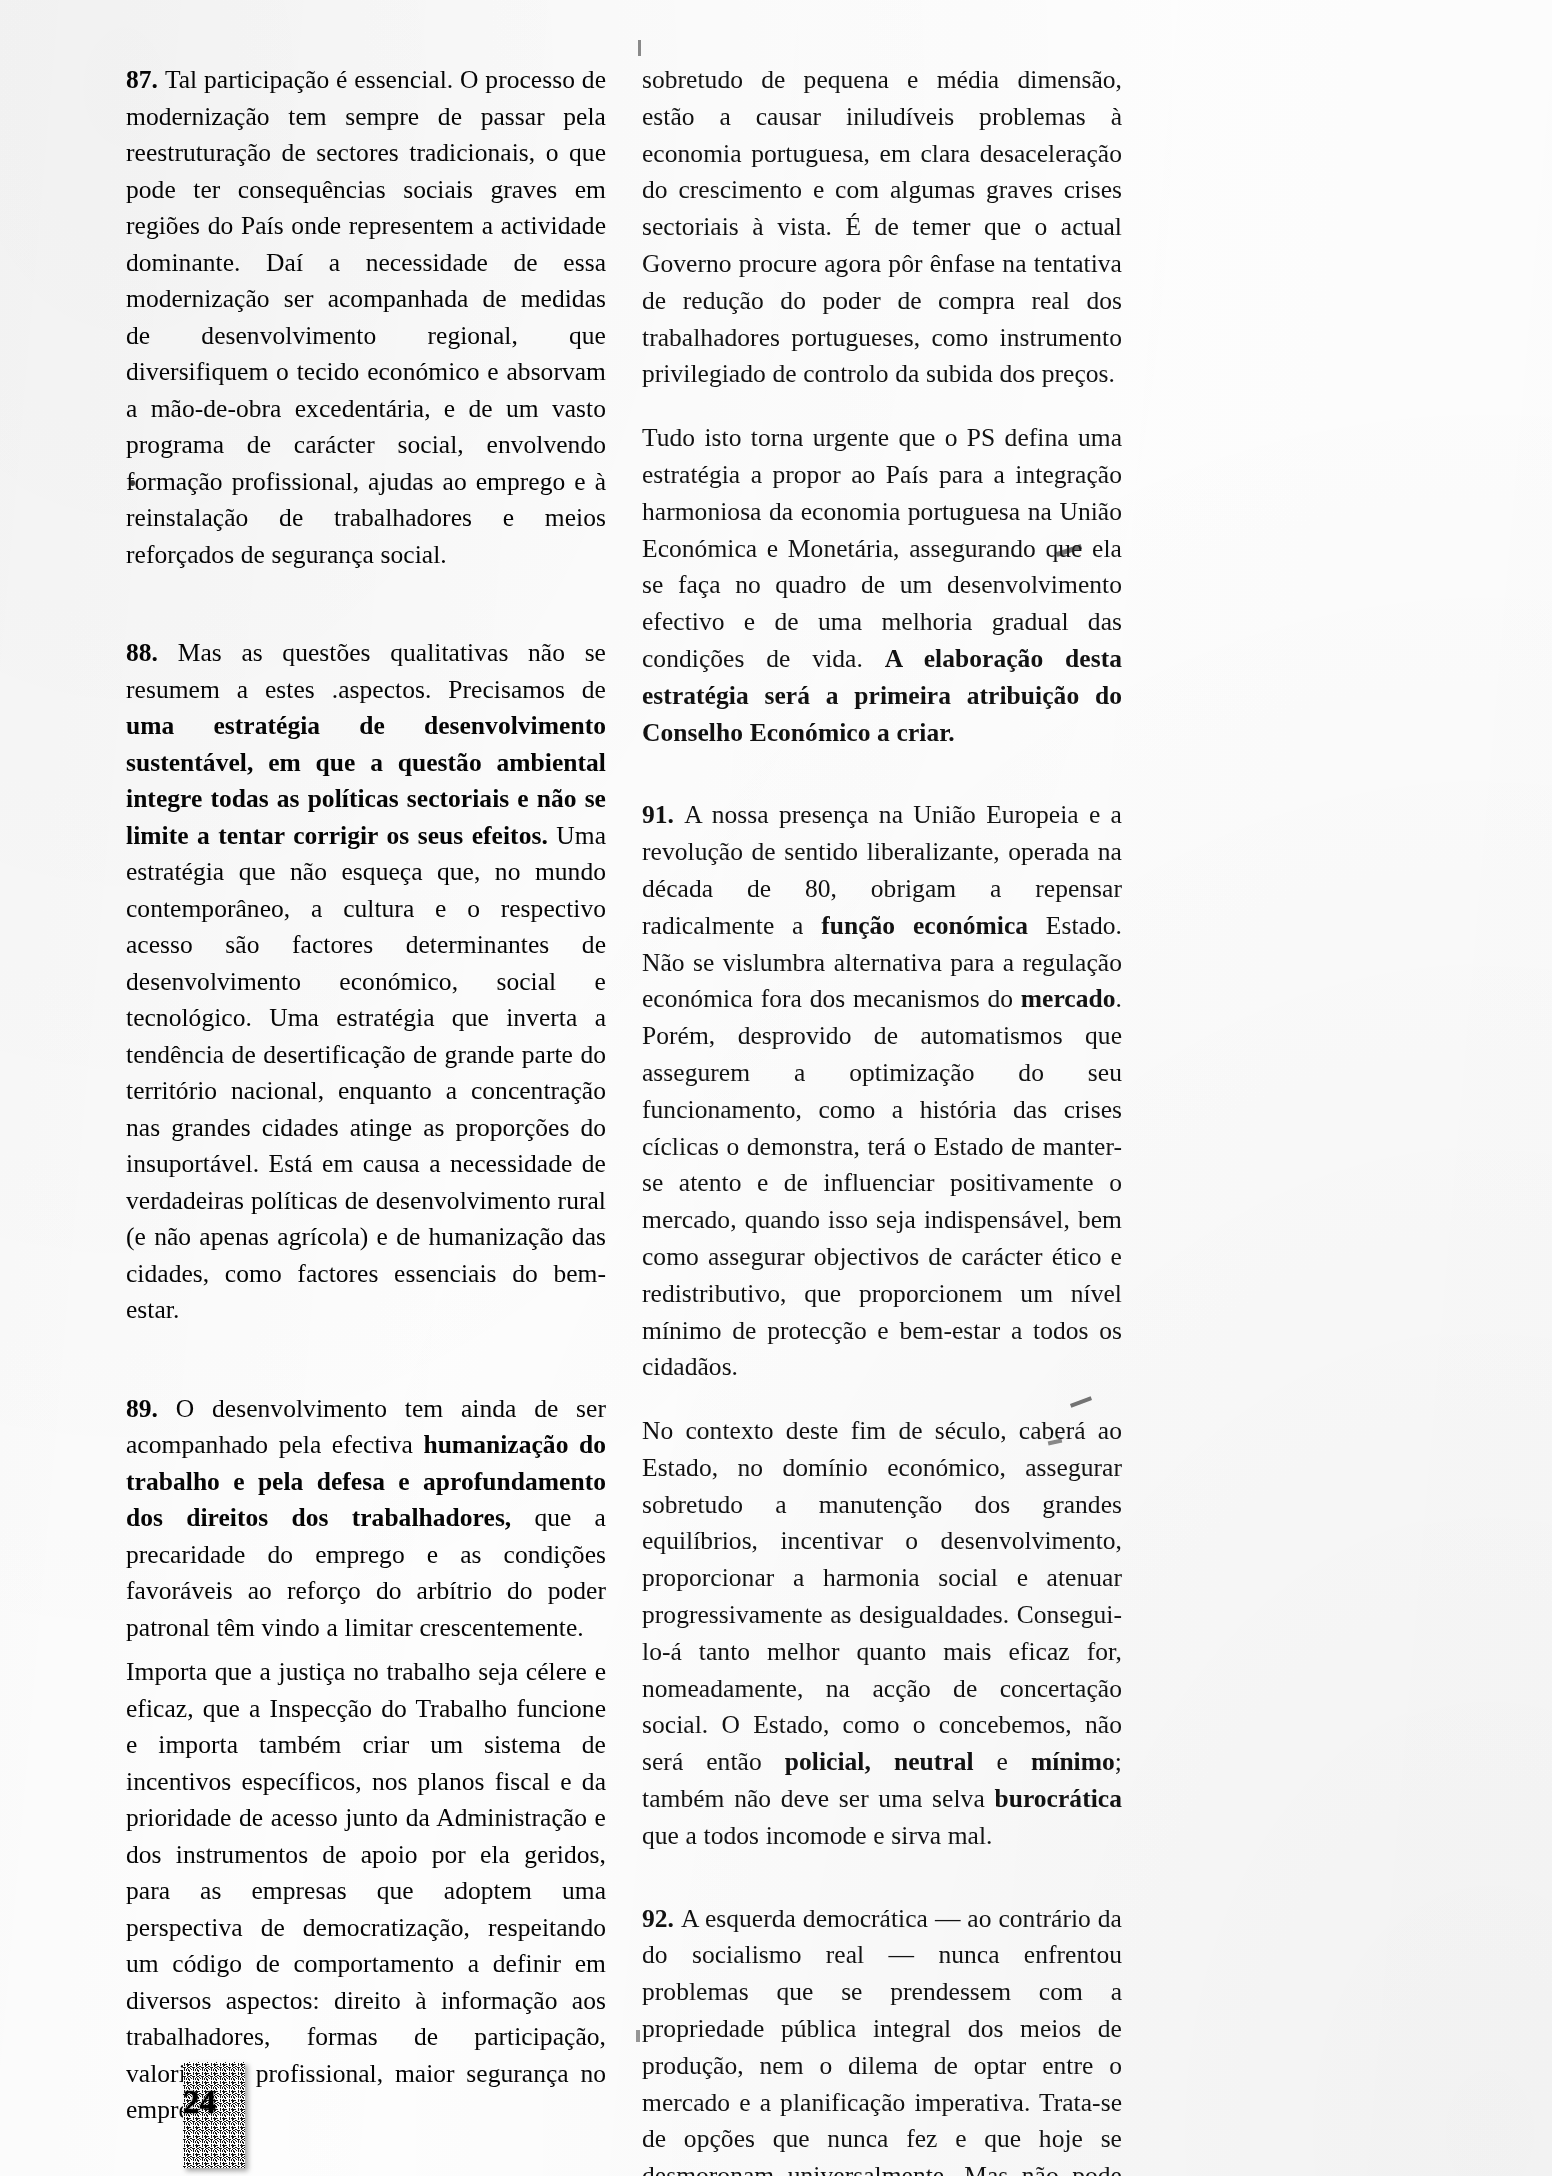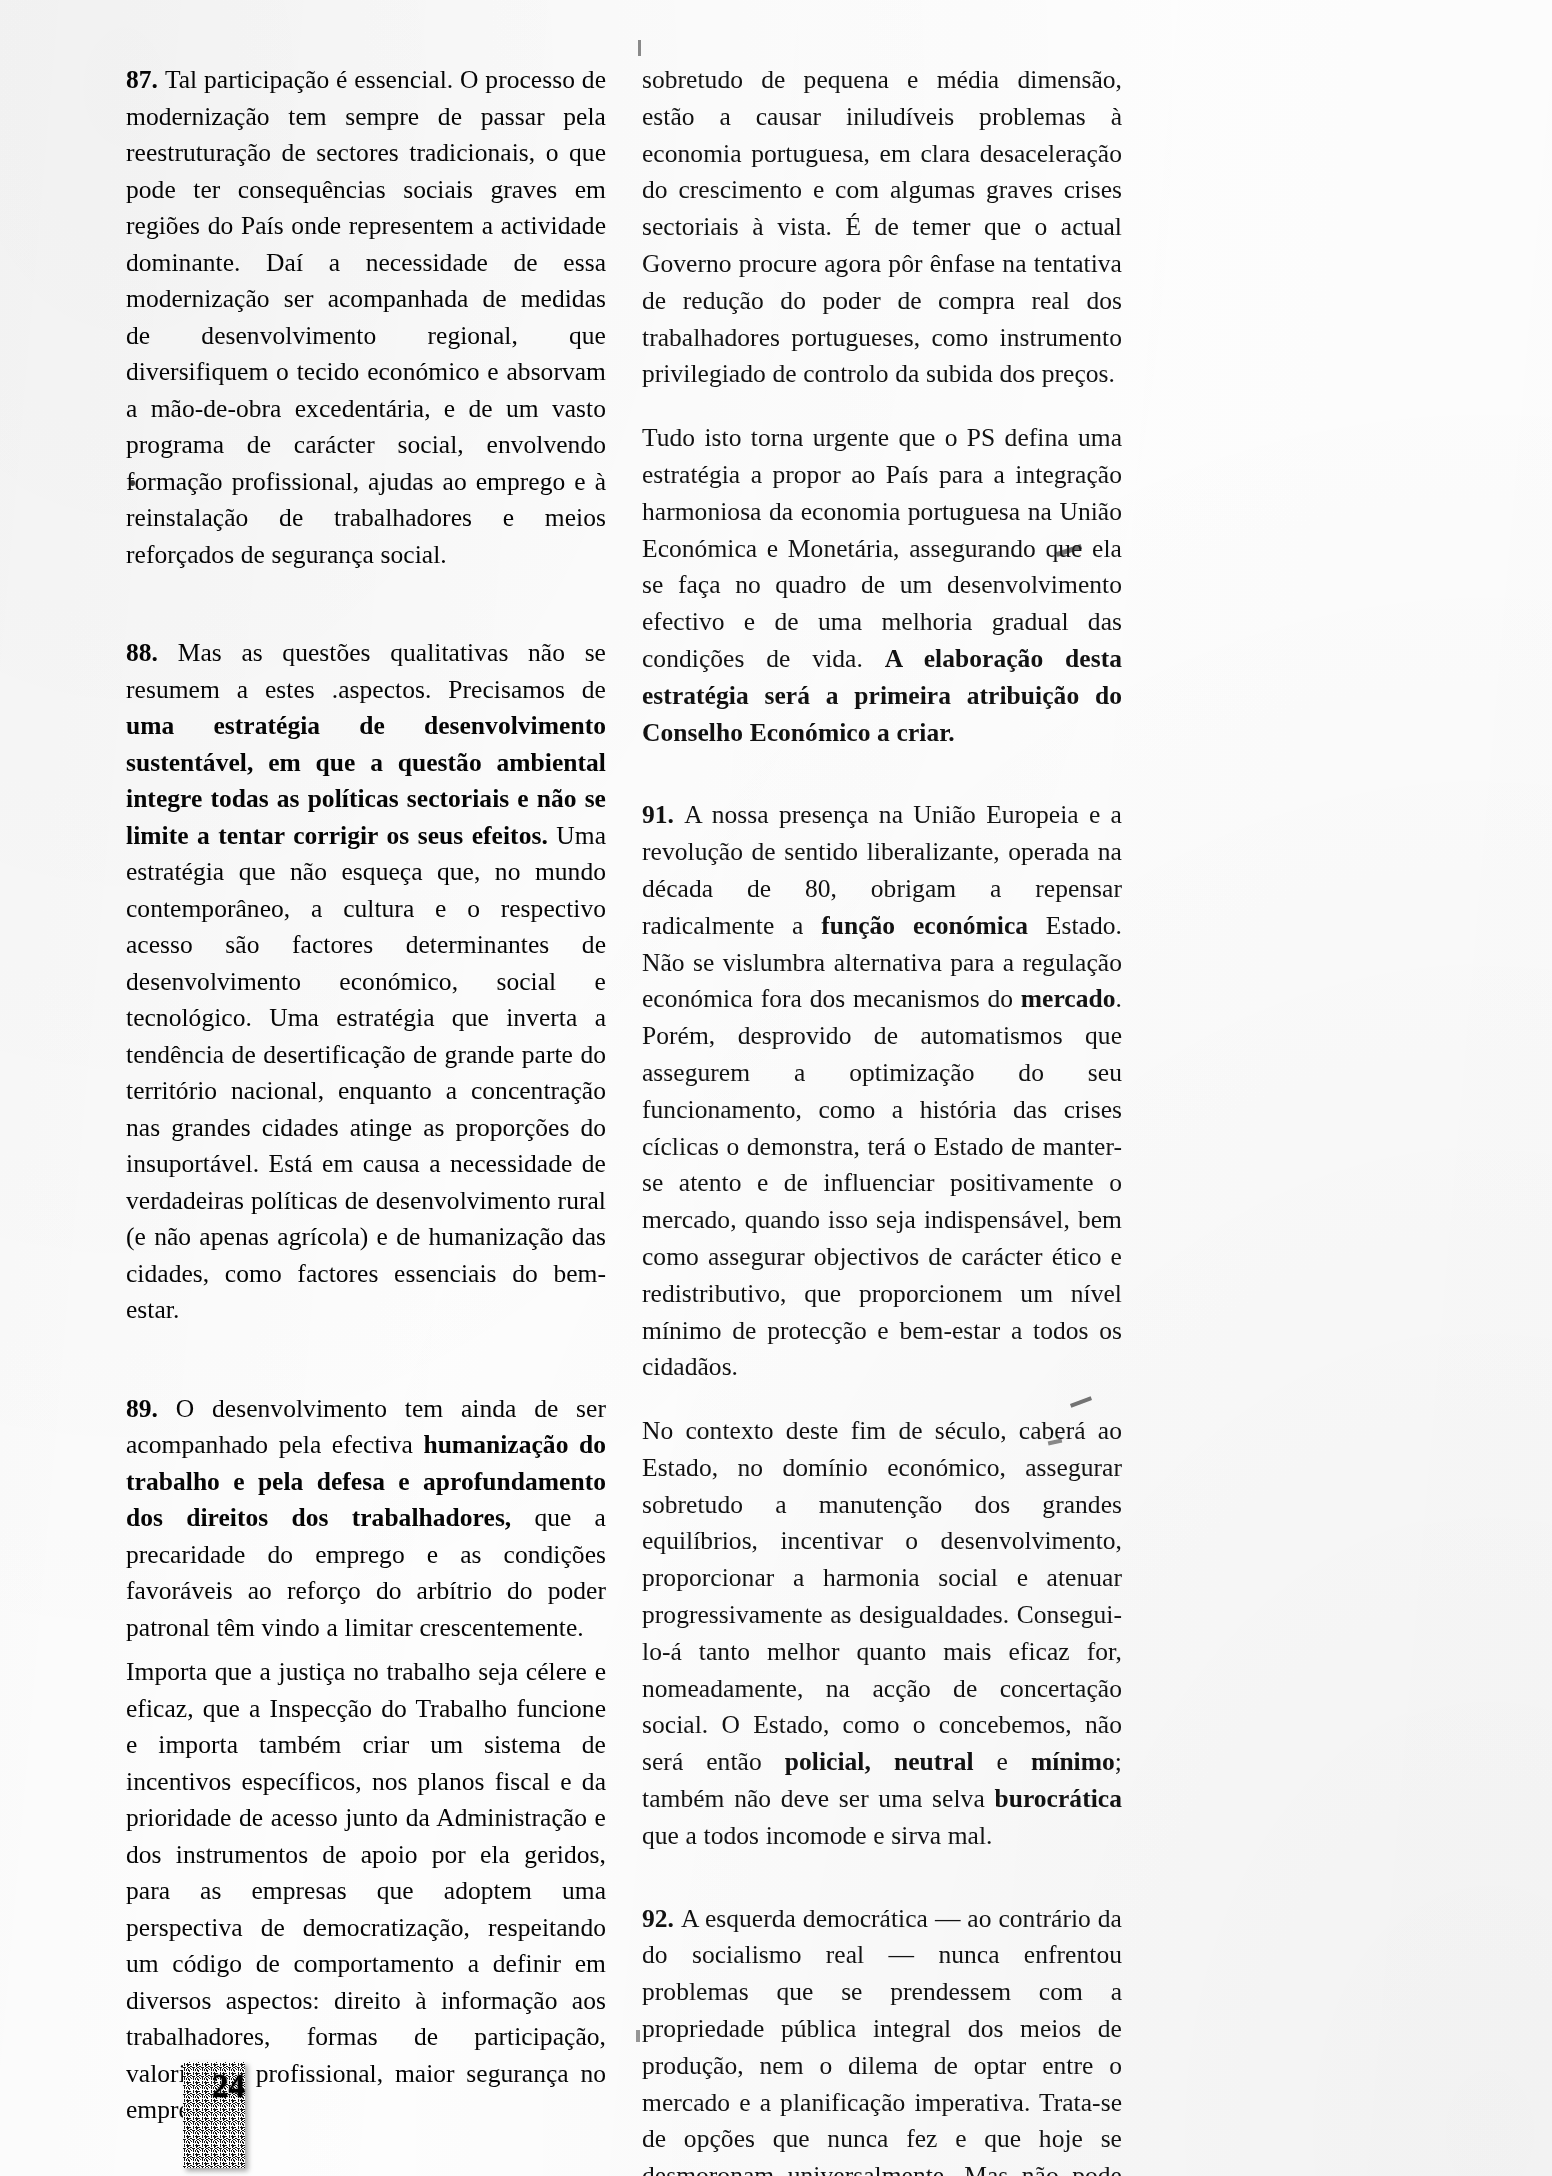--- a/index.html
+++ b/index.html
@@ -100,23 +100,23 @@
     background-image:
       repeating-conic-gradient(from 0deg at 20% 30%, #141414 0deg 8deg, #ffffff 8deg 20deg),
       repeating-conic-gradient(from 45deg at 72% 66%, #1d1d1d 0deg 7deg, #ffffff 7deg 19deg),
       repeating-linear-gradient(63deg, rgba(0,0,0,0.55) 0 2px, rgba(255,255,255,0) 2px 6px),
       repeating-linear-gradient(-57deg, rgba(0,0,0,0.45) 0 2px, rgba(255,255,255,0) 2px 7px);
     background-size: 9px 9px, 11px 11px, 14px 14px, 13px 13px;
   }
   .page-number-plate .pn {
     position: absolute;
     left: 0;
-    top: 6px;
+    top: 22px;
     width: 100%;
-    text-align: right;
+    text-align: left;
     font-family: "Liberation Serif", "DejaVu Serif", serif;
     font-weight: bold;
     font-size: 33px;
     color: #000000;
     text-shadow: 0 0 2px #000;
   }
   .plate-shadow {
     position: absolute;
     left: 183px;
     top: 2062px;

